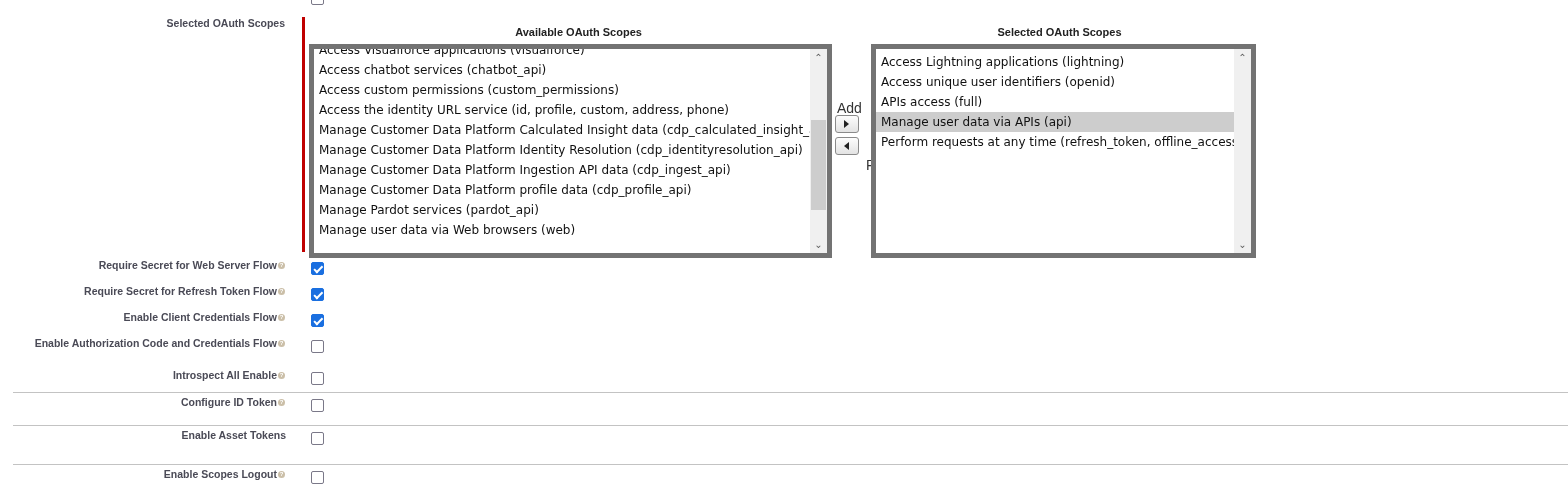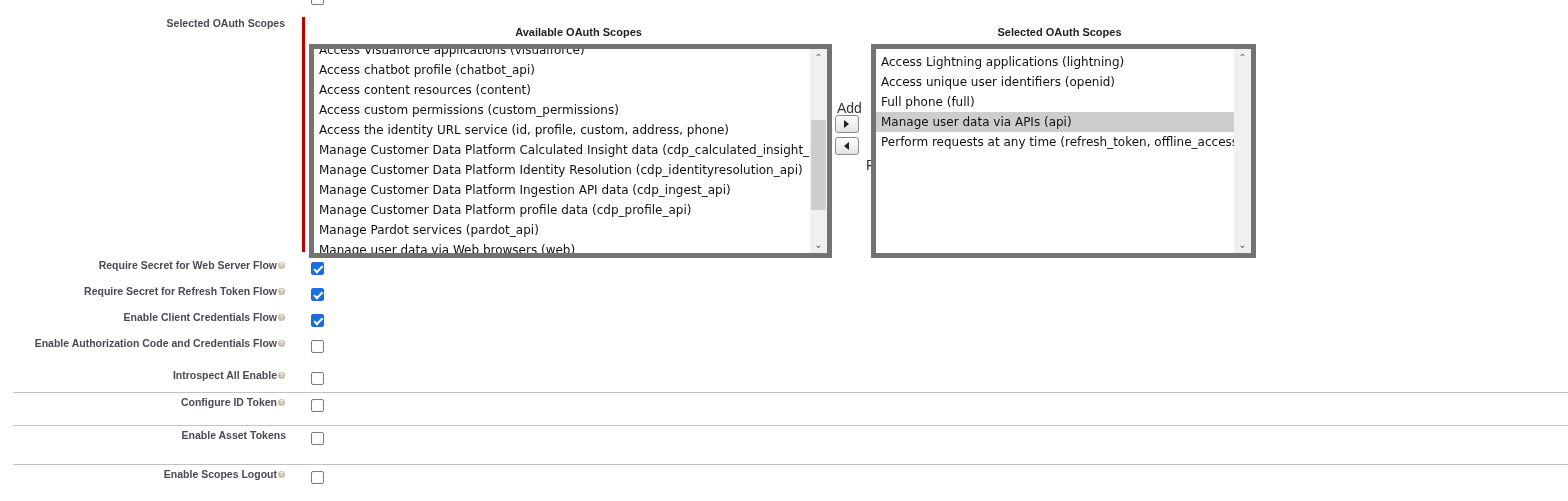--- a/index.html
+++ b/index.html
@@ -40,22 +40,21 @@
 
 <div class="abs" style="left:311px; top:-8px; width:11px; height:11px; border:1.5px solid #7a7888; border-radius:2px;"></div>
 
 <div class="label" style="top:17px;">Selected OAuth Scopes</div>
 <div class="req-bar"></div>
 
 <div class="col-title" style="left:321px; width:515px; top:26px;">Available OAuth Scopes</div>
 <div class="listbox" style="left:309px; top:44px; width:513px; height:204px;">
   <div style="position:absolute; left:0; top:-9px; right:17px;">
     <div class="opt">Access Visualforce applications (visualforce)</div>
-    <div class="opt">Access chatbot profile (chatbot_api)</div>
-    <div class="opt">Access content resources (content)</div>
+    <div class="opt">Access chatbot services (chatbot_api)</div>
     <div class="opt">Access custom permissions (custom_permissions)</div>
     <div class="opt">Access the identity URL service (id, profile, custom, address, phone)</div>
     <div class="opt">Manage Customer Data Platform Calculated Insight data (cdp_calculated_insight_api)</div>
     <div class="opt">Manage Customer Data Platform Identity Resolution (cdp_identityresolution_api)</div>
     <div class="opt">Manage Customer Data Platform Ingestion API data (cdp_ingest_api)</div>
     <div class="opt">Manage Customer Data Platform profile data (cdp_profile_api)</div>
     <div class="opt">Manage Pardot services (pardot_api)</div>
     <div class="opt">Manage user data via Web browsers (web)</div>
   </div>
   <div class="vscroll">
@@ -72,21 +71,21 @@
 <div class="btn" style="left:835px; top:137px;">
   <span class="tri-l"></span>
 </div>
 <div class="small" style="left:828px; top:157px;margin-left:38px;">Remove</div>
 
 <div class="col-title" style="left:871px; width:377px; top:26px;">Selected OAuth Scopes</div>
 <div class="listbox" style="left:871px; top:44px; width:375px; height:204px;">
   <div style="position:absolute; left:0; top:3px; right:17px;">
     <div class="opt">Access Lightning applications (lightning)</div>
     <div class="opt">Access unique user identifiers (openid)</div>
-    <div class="opt">Full phone (full)</div>
+    <div class="opt">APIs access (full)</div>
     <div class="opt sel">Manage user data via APIs (api)</div>
     <div class="opt">Perform requests at any time (refresh_token, offline_access)</div>
   </div>
   <div class="vscroll">
     <div class="arrow" style="top:0;">⌃</div>
     <div class="arrow" style="bottom:0;">⌄</div>
   </div>
 </div>
 
 <div class="label" style="top:259px;">

